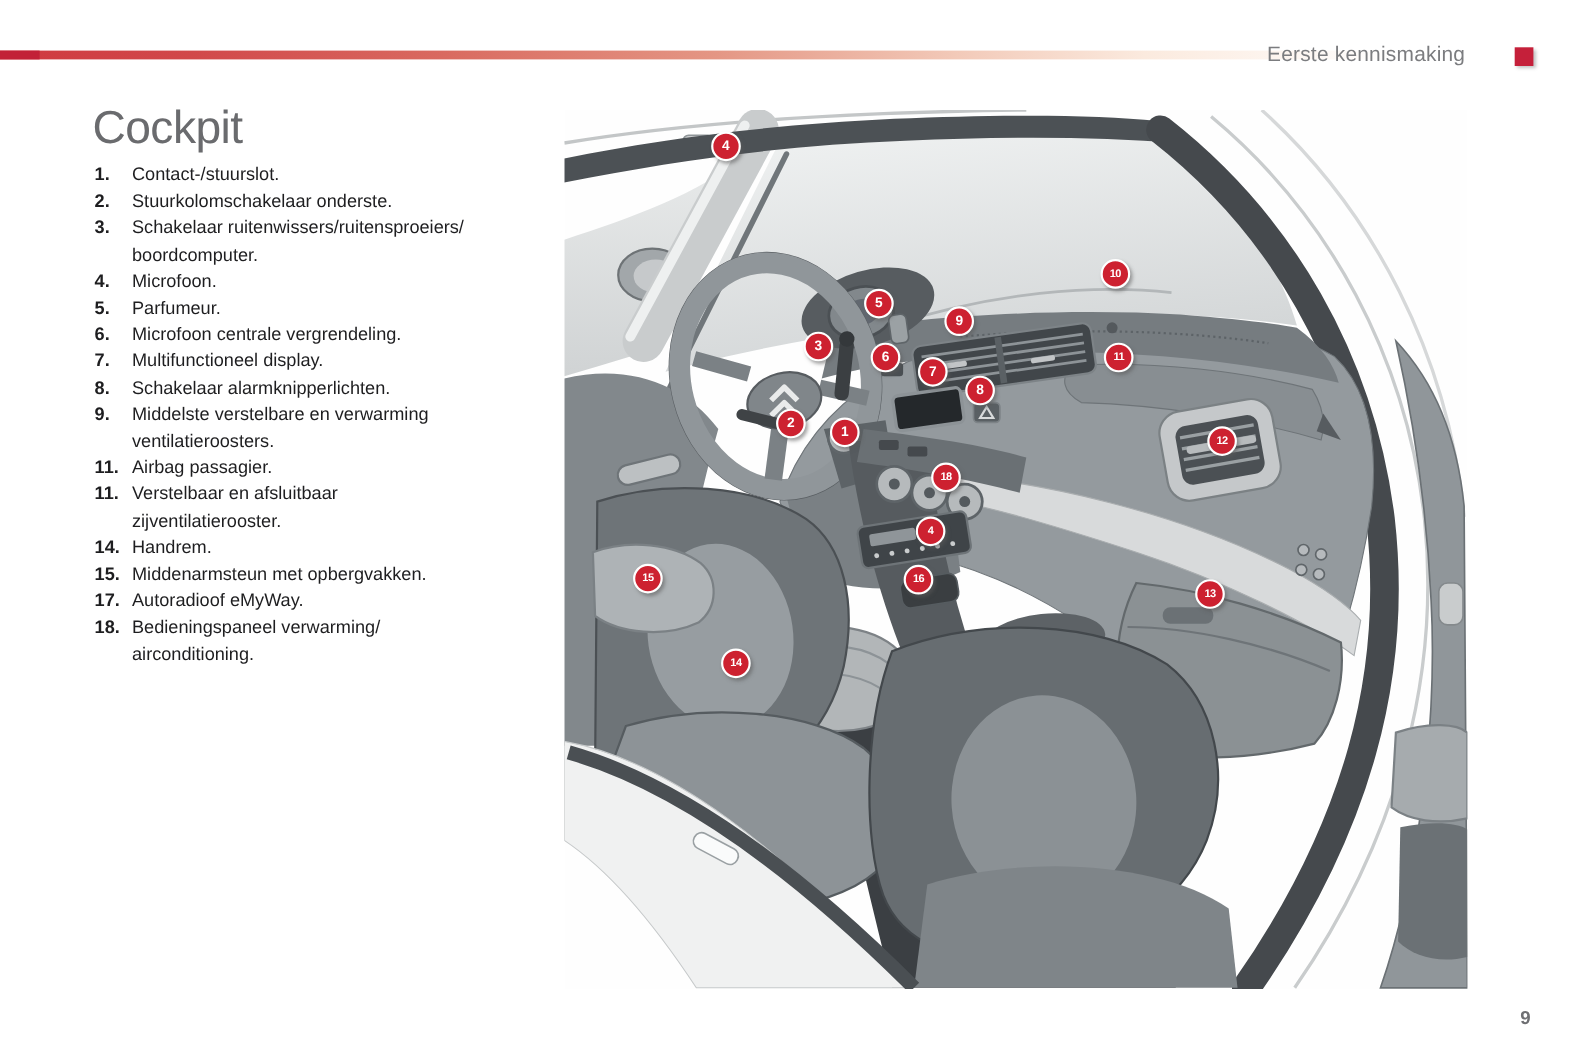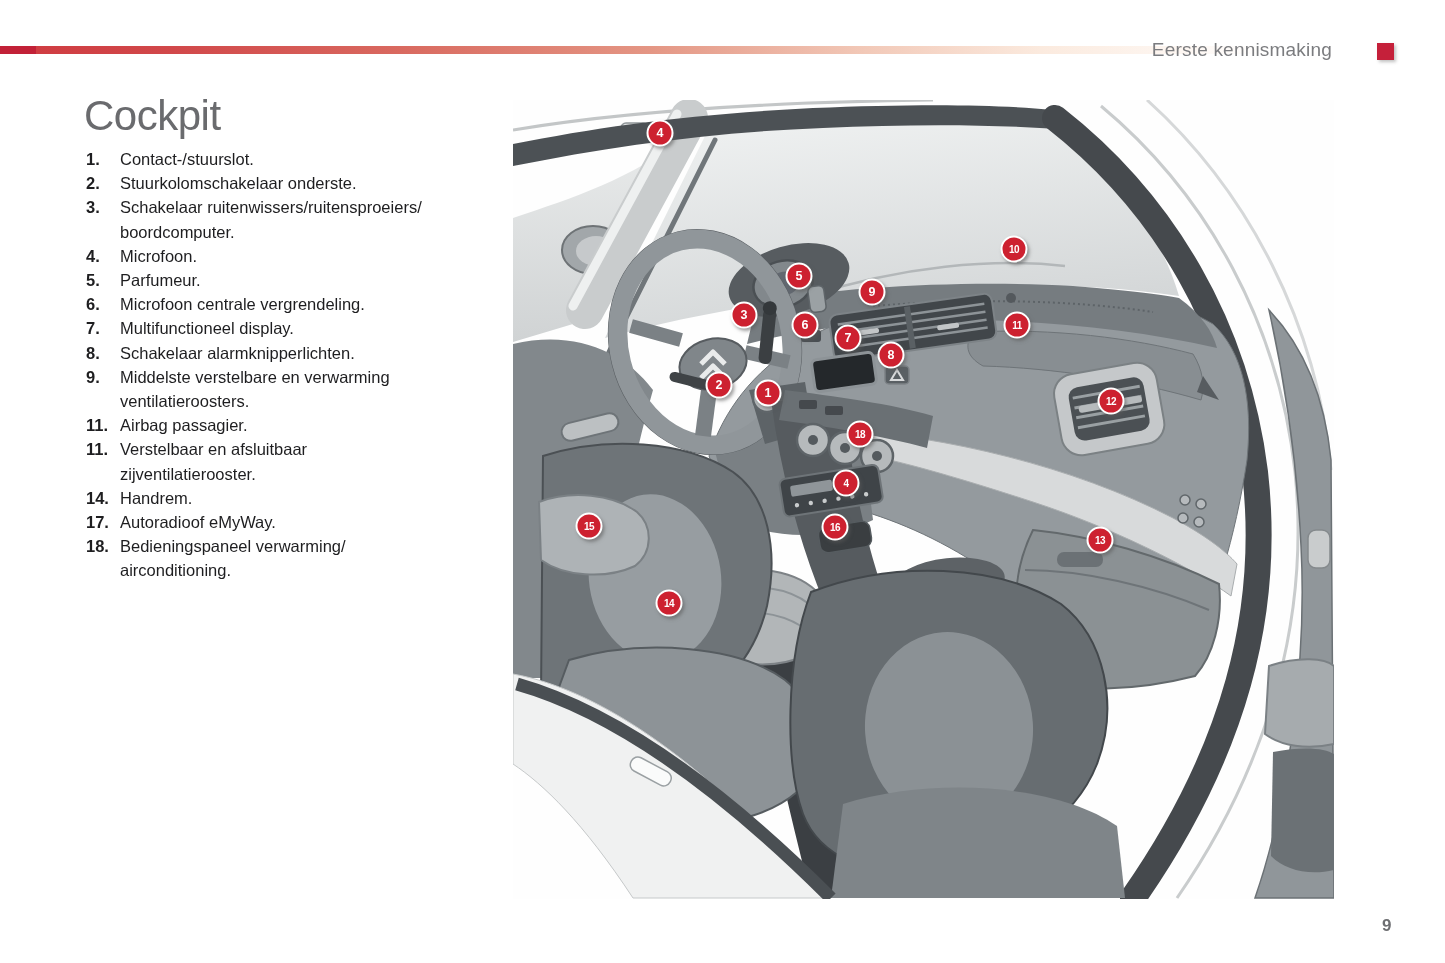--- a/index.html
+++ b/index.html
@@ -98,20 +98,24 @@
       <span class="legend-text">Airbag passagier.</span>
     </div>
   <div class="legend-row">
       <span class="legend-num">11.</span>
       <span class="legend-text">Verstelbaar en afsluitbaar
 zijventilatierooster.</span>
     </div>
   <div class="legend-row">
       <span class="legend-num">14.</span>
       <span class="legend-text">Handrem.</span>
+    </div>
+  <div class="legend-row">
+      <span class="legend-num">15.</span>
+      <span class="legend-text">Middenarmsteun met opbergvakken.</span>
     </div>
   <div class="legend-row">
       <span class="legend-num">17.</span>
       <span class="legend-text">Autoradioof eMyWay.</span>
     </div>
   <div class="legend-row">
       <span class="legend-num">18.</span>
       <span class="legend-text">Bedieningspaneel verwarming/
 airconditioning.</span>
     </div>

